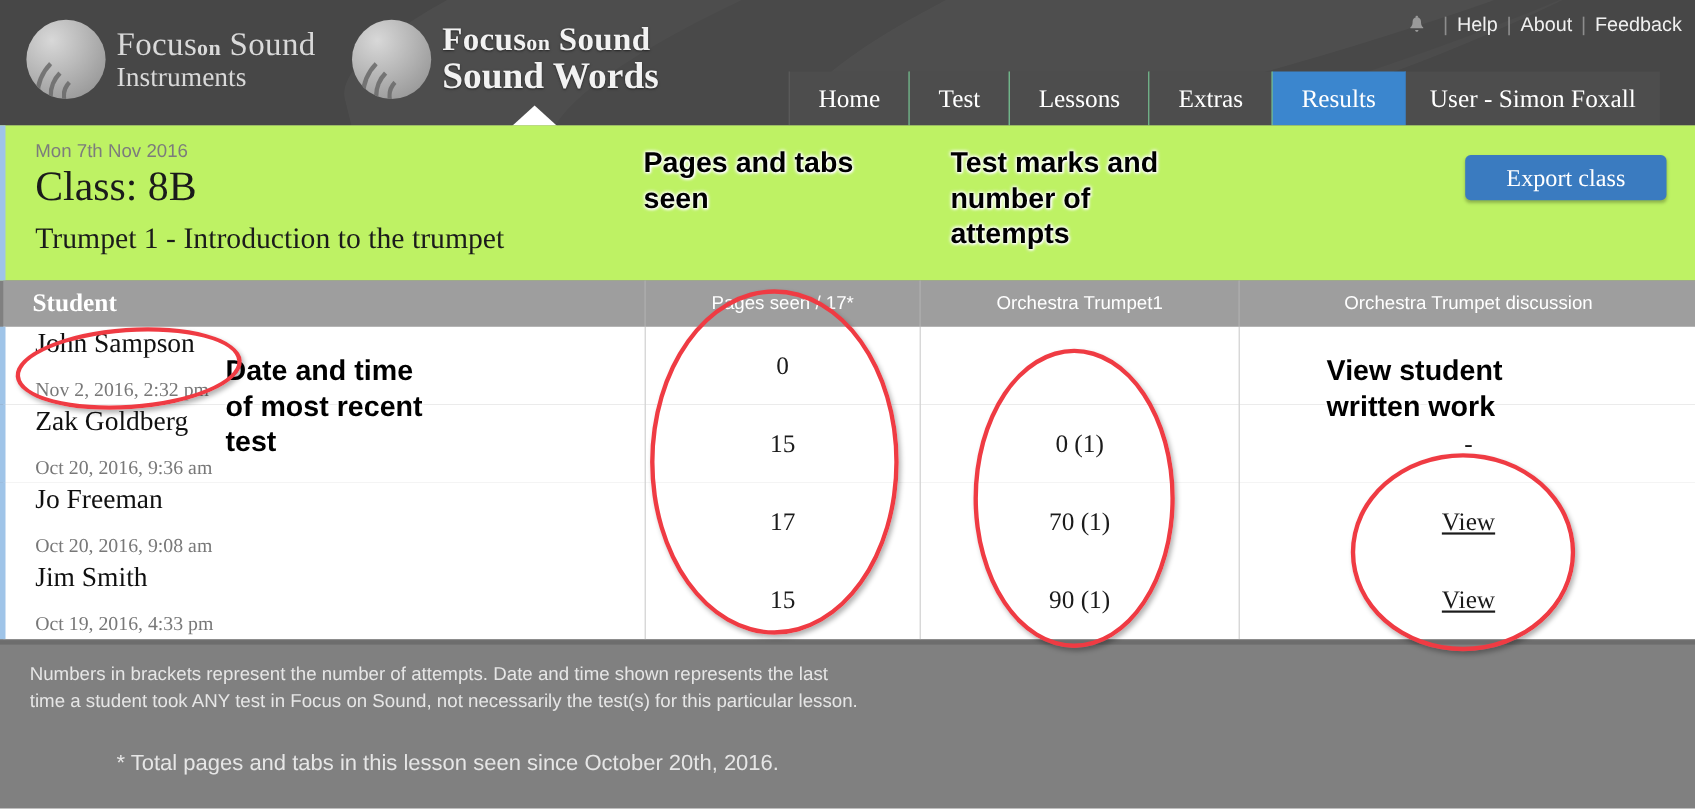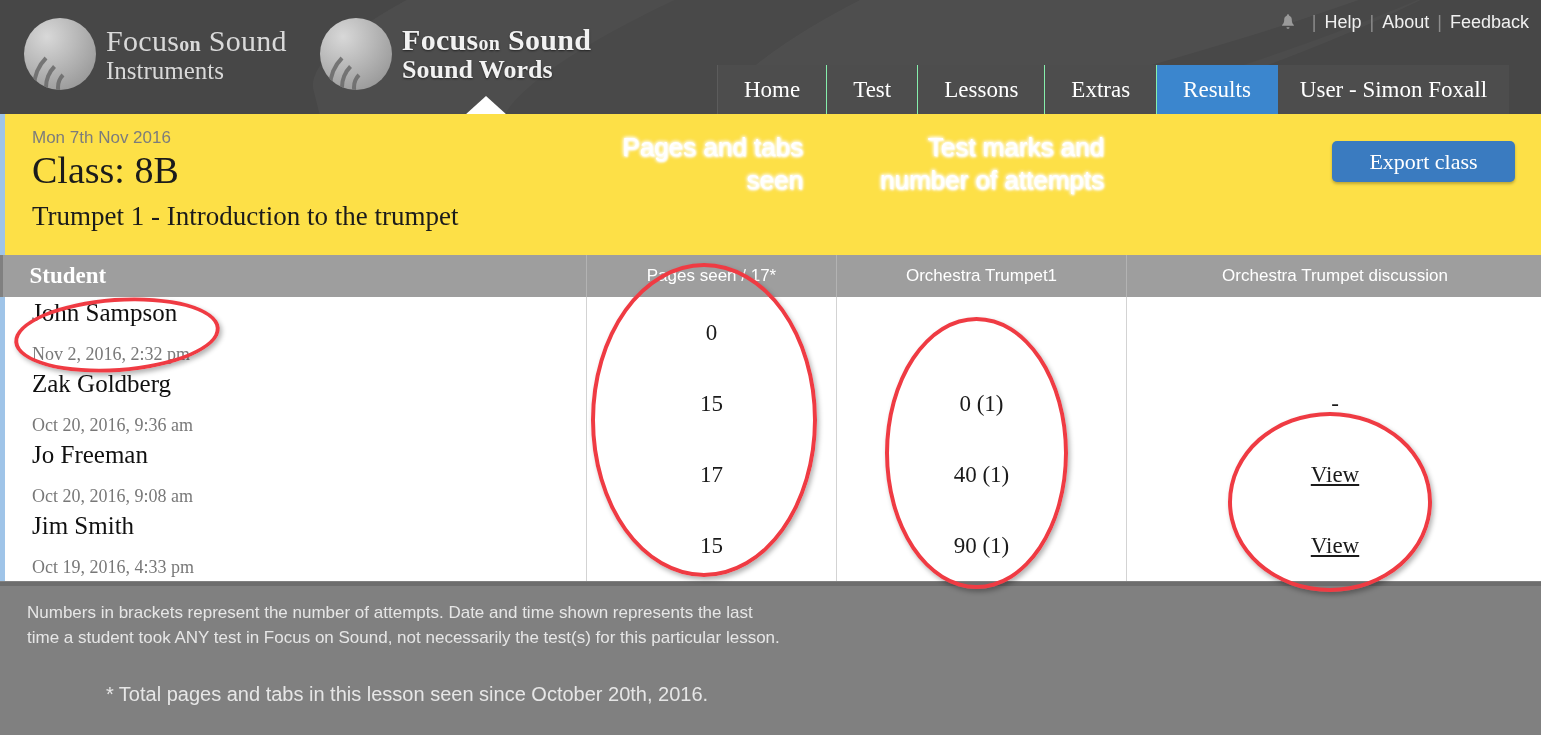--- a/index.html
+++ b/index.html
@@ -32,21 +32,21 @@
   .a2 { width:62px; height:62px; left:20px; top:38px; }
   .a3 { width:38px; height:38px; left:32px; top:50px; }
   .logo-words { margin-left:10px; line-height:1; }
   .lw-top { font-family:"Liberation Serif", serif; font-size:30px; color:#d9d9d9;
             letter-spacing:.3px; white-space:nowrap; }
   .lw-top .small { font-size:20px;font-weight:bold; }
   .lw-bot { font-family:"Liberation Serif", serif; font-size:25px; color:#d9d9d9;
             margin-top:2px; white-space:nowrap; }
   .logo2 .lw-top, .logo2 .lw-bot { color:#f2f2f2; font-weight:bold;
             text-shadow:0 1px 2px rgba(0,0,0,.55); }
-  .logo2 .lw-bot { font-size:26px; }
+  .logo2 .lw-bot { font-size:34px; }
 
   .pointer { position:absolute; left:465px; top:96px; width:0; height:0;
              border-left:21px solid transparent; border-right:21px solid transparent;
              border-bottom:19px solid #ffffff; }
 
   
   .utils { position:absolute; right:12px; top:12px; display:flex; align-items:center;
            font-size:18px; color:#e8e8e8; }
   .bell { width:14px; height:18px; margin-right:9px; position:relative; display:inline-block; }
   .utils .sep { color:#8d8d8d; margin:0 8px; }
@@ -56,21 +56,21 @@
   .nav { position:absolute; left:717px; top:65px; height:49px; display:flex; }
   .tab { height:49px; padding:0 26px; display:flex; align-items:center; justify-content:center;
          font-family:"Liberation Serif", serif; font-size:23px; color:#ffffff;
          background:#4d4d4d; border-right:1px solid #86efac; white-space:nowrap; }
   .tab:first-child { border-left:1px solid #5c5c5c; }
   .tab.active { background:#3b86ce; border-right-color:#3b86ce; }
   .tab.user { padding:0 22px; border-right:none; }
 
   
   .infoband { position:absolute; left:0; top:114px; width:1541px; height:141px;
-              background:#fde047; border-left:5px solid #9fc4e8; }
+              background:#bef264; border-left:5px solid #9fc4e8; }
   .date { position:absolute; left:27px; top:14px; font-size:17px; color:#7c7c7c; }
   .classname { position:absolute; left:27px; top:34px; font-family:"Liberation Serif", serif;
                font-size:38px; color:#1b1b1b; }
   .lessonname { position:absolute; left:27px; top:87px; font-family:"Liberation Serif", serif;
                 font-size:27px; color:#1b1b1b; }
   .export-btn { position:absolute; right:26px; top:27px; width:183px; height:41px;
                 background:#3a7bc0; border-radius:5px; color:#ffffff;
                 font-family:"Liberation Serif", serif; font-size:22px;
                 display:flex; align-items:center; justify-content:center; cursor:pointer;
                 box-shadow:0 2px 3px rgba(0,0,0,.25); }
@@ -98,22 +98,22 @@
 
   
   .footwrap { position:absolute; left:0; top:582px; width:1541px; height:153px;
               background:#808080; border-top:4px solid #6d6d6d; }
   .footnote { position:absolute; left:27px; top:15px; width:760px; font-size:17px;
               color:#e6e6e6; line-height:1.45; }
   .footnote2 { position:absolute; left:27px; top:97px; width:760px; font-size:20px;
                color:#e6e6e6;text-align:center; }
 
   
-  .anno { position:absolute; color:#ffffff; font-weight:normal; font-size:26px;
-          line-height:1.25; text-align:right;
+  .anno { position:absolute; color:#000000; font-weight:bold; font-size:26px;
+          line-height:1.25; text-align:left;
           text-shadow:0 0 4px #fff, 0 0 4px #fff, 0 0 3px #fff, 1px 1px 2px #fff; }
   .ellipse { position:absolute; border:4px solid #ef3b43; border-radius:50%;
              box-shadow:2px 3px 5px rgba(0,0,0,0.30); }
   .a-pages   { left:585px; top:131px; width:218px; }
   .a-marks   { left:864px; top:131px; width:240px; }
   .a-date    { left:205px; top:320px; width:197px; }
   .a-view    { left:1206px; top:320px; width:216px; }
   .e-name    { left:14px;   top:298px;  width:206px; height:74px; transform:rotate(-4deg); }
   .e-pages   { left:591px;  top:263px;  width:226px; height:314px; }
   .e-marks   { left:885px;  top:317px;  width:183px; height:272px; }
@@ -221,21 +221,21 @@
         <td>15</td>
         <td>0 (1)</td>
         <td>-</td>
       </tr>
       <tr class="odd">
         <td class="stu">
           <div class="stu-name">Jo Freeman</div>
           <div class="stu-date">Oct 20, 2016, 9:08 am</div>
         </td>
         <td>17</td>
-        <td>40 (1)</td>
+        <td>70 (1)</td>
         <td><span class="viewlink">View</span></td>
       </tr>
       <tr class="even">
         <td class="stu">
           <div class="stu-name">Jim Smith</div>
           <div class="stu-date">Oct 19, 2016, 4:33 pm</div>
         </td>
         <td>15</td>
         <td>90 (1)</td>
         <td><span class="viewlink">View</span></td>

